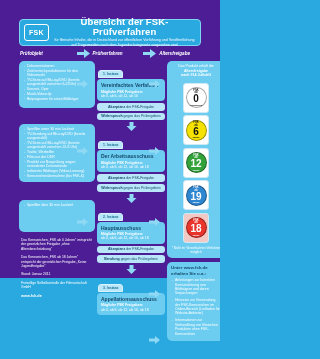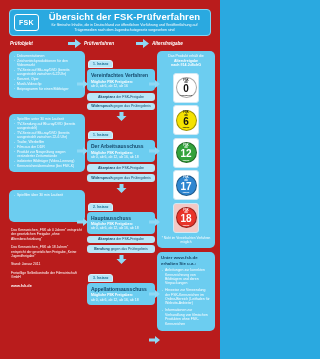--- a/index.html
+++ b/index.html
@@ -5,23 +5,23 @@
 <style>
   * { box-sizing: border-box; margin:0; padding:0; }
   html,body{
     width:220px; height:359px;
     background:#2aa9e0;
     font-family:"Liberation Sans", sans-serif;
     overflow:hidden;
   }
   #page{
     position:relative;
-    width:220px; height:359px;
-    background:#b91c1c;
-    padding:8px;
+    width:220px; height:278px;
+    background:#4c1d95;
+    padding:18px;
   }
 
   
   .header{
     position:relative;
     height:27px;
     border:1px solid #7fd4f2;
     border-radius:4px;
     background:#2aa9e0;
     margin:1px 1px 2px 1px;
@@ -432,21 +432,21 @@
             <span class="top">ab</span>
             <span class="num">12</span>
             <span class="bot">Jahren</span>
           </div>
         </div>
 
         <div class="badge b16">
           <div class="disc">
             <span class="top">FSK</span>
             <span class="top">ab</span>
-            <span class="num">17</span>
+            <span class="num">19</span>
             <span class="bot">Jahren</span>
           </div>
         </div>
 
         <div class="badge b18">
           <div class="disc">
             <span class="top">FSK</span>
             <span class="top">ab</span>
             <span class="num">18</span>
             <span class="bot">Jahren</span>

